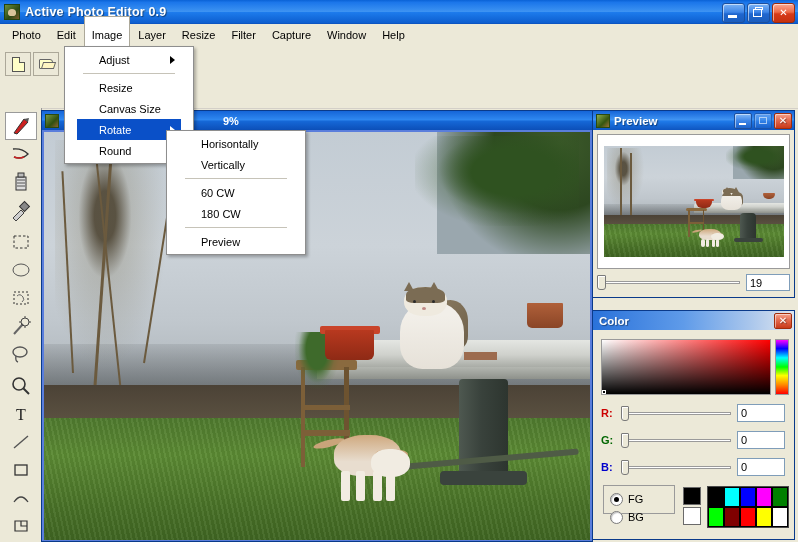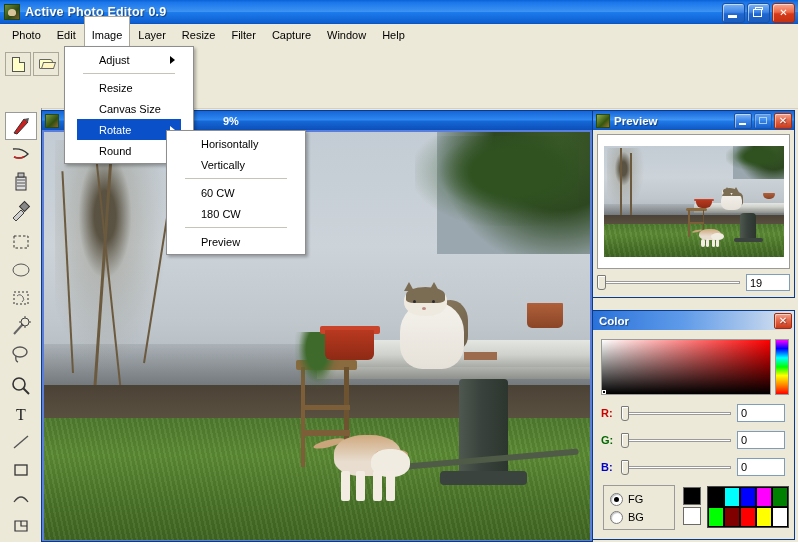--- a/index.html
+++ b/index.html
@@ -215,21 +215,21 @@
     background:linear-gradient(to bottom,#ff00ff,#0000ff 16%,#00ffff 33%,#00ff00 50%,#ffff00 66%,#ff8800 83%,#ff0000 100%);}
   .rgbrow{position:absolute;left:8px;width:188px;height:20px;display:flex;align-items:center;}
   .rgblab{width:20px;font-weight:bold;font-size:11px;}
   .rgblab.r{color:#cc0000;} .rgblab.g{color:#006600;} .rgblab.b{color:#0000cc;}
   .rgbslider{position:relative;width:112px;height:17px;}
   .rgbslider .track{position:absolute;left:6px;right:2px;top:7px;height:3px;background:#fff;border:1px solid #9a9a9a;box-sizing:border-box;}
   .rgbslider .thumb{position:absolute;left:0;top:1px;width:8px;height:15px;background:#ece9d8;border:1px solid #7a7a7a;
     box-shadow:inset 1px 1px 0 #fff;box-sizing:border-box;border-radius:1px 1px 3px 3px;}
   .rgbbox{width:48px;height:18px;border:1px solid #7f9db9;background:#fff;box-sizing:border-box;font-size:11px;
     display:flex;align-items:center;padding-left:3px;margin-left:4px;}
-  .fgbg{position:absolute;left:10px;top:174px;width:72px;height:45px;border:1px solid #9a9a9a;background:#ece9d8;box-sizing:border-box;padding:4px 0 0 6px;}
+  .fgbg{position:absolute;left:10px;top:174px;width:72px;height:29px;border:1px solid #9a9a9a;background:#ece9d8;box-sizing:border-box;padding:4px 0 0 6px;}
   .rad{display:flex;align-items:center;height:18px;font-size:11px;}
   .rad .dot{width:11px;height:11px;border-radius:50%;border:1px solid #7a7a7a;background:#fff;margin-right:5px;
     box-shadow:inset 1px 1px 1px rgba(0,0,0,.25);position:relative;}
   .rad.on .dot:after{content:"";position:absolute;left:3px;top:3px;width:5px;height:5px;border-radius:50%;background:#000;}
   .fgsw{position:absolute;left:90px;top:176px;width:18px;height:18px;background:#000;border:1px solid #6a6a6a;box-sizing:border-box;}
   .bgsw{position:absolute;left:90px;top:196px;width:18px;height:18px;background:#fff;border:1px solid #6a6a6a;box-sizing:border-box;}
   .palette{position:absolute;left:114px;top:175px;width:82px;height:42px;border:1px solid #4a4a4a;box-sizing:border-box;
     display:grid;grid-template-columns:repeat(5,1fr);grid-template-rows:repeat(2,1fr);}
   .palette div{border:1px solid #000;box-sizing:border-box;}
 </style>

